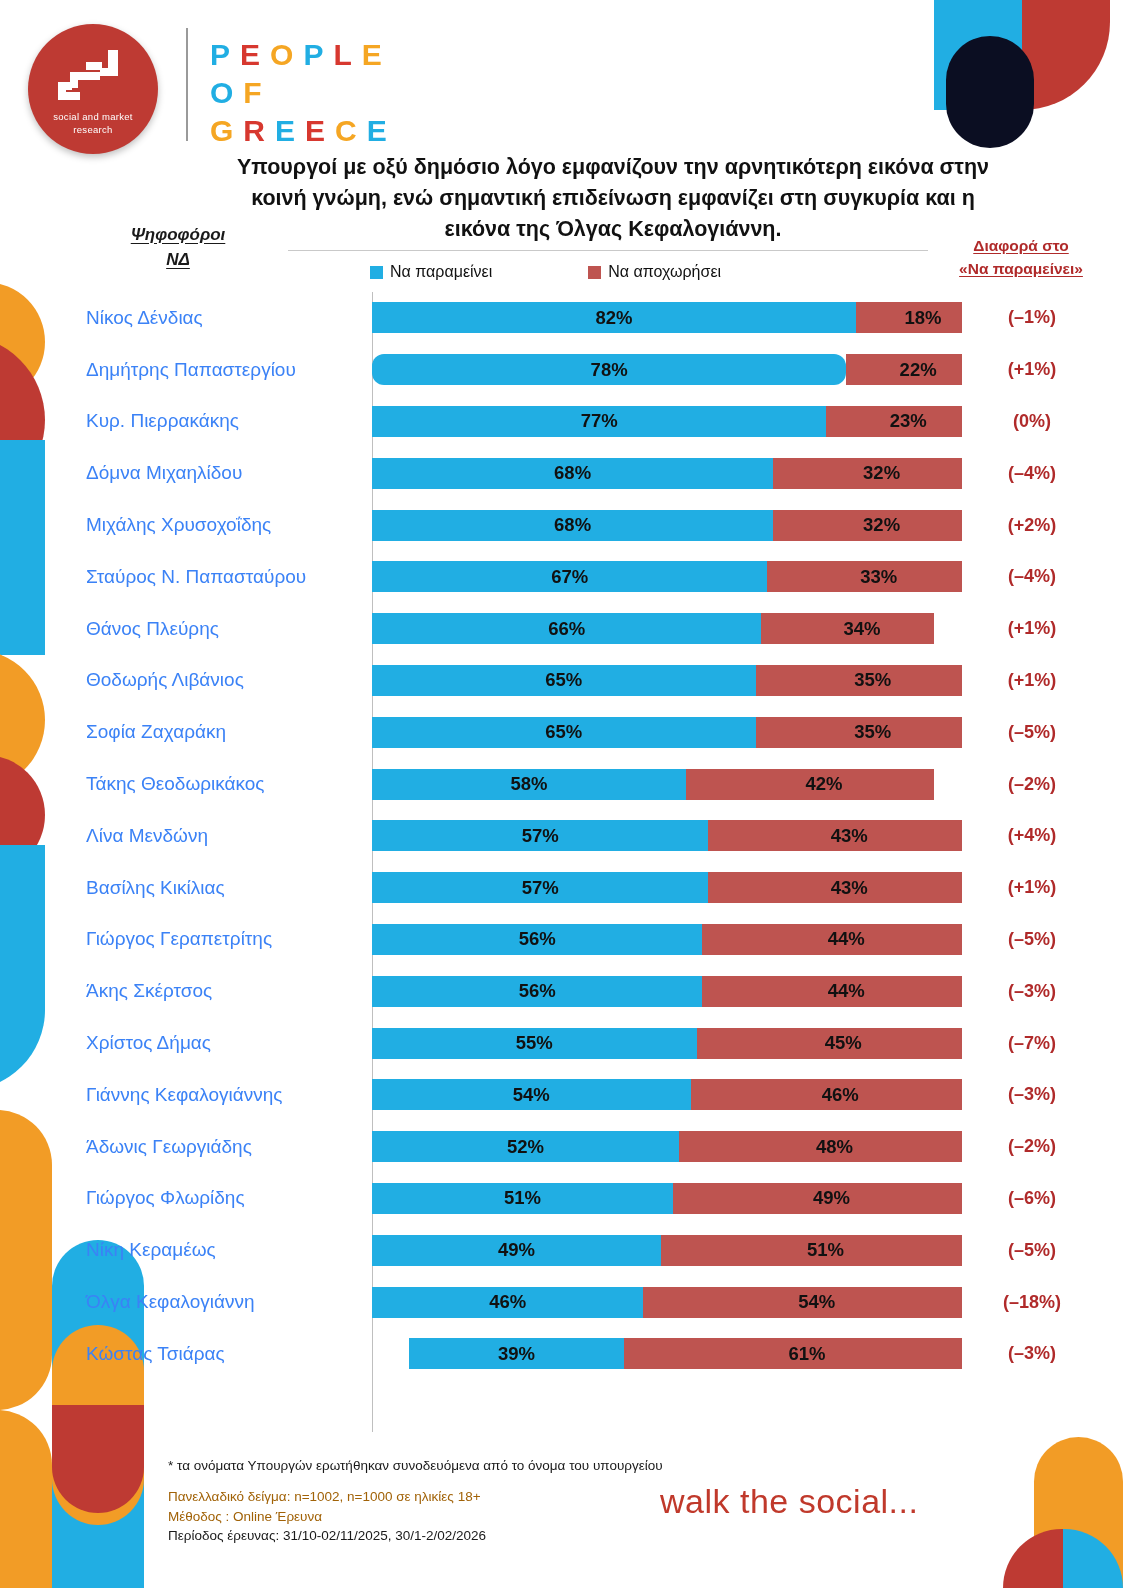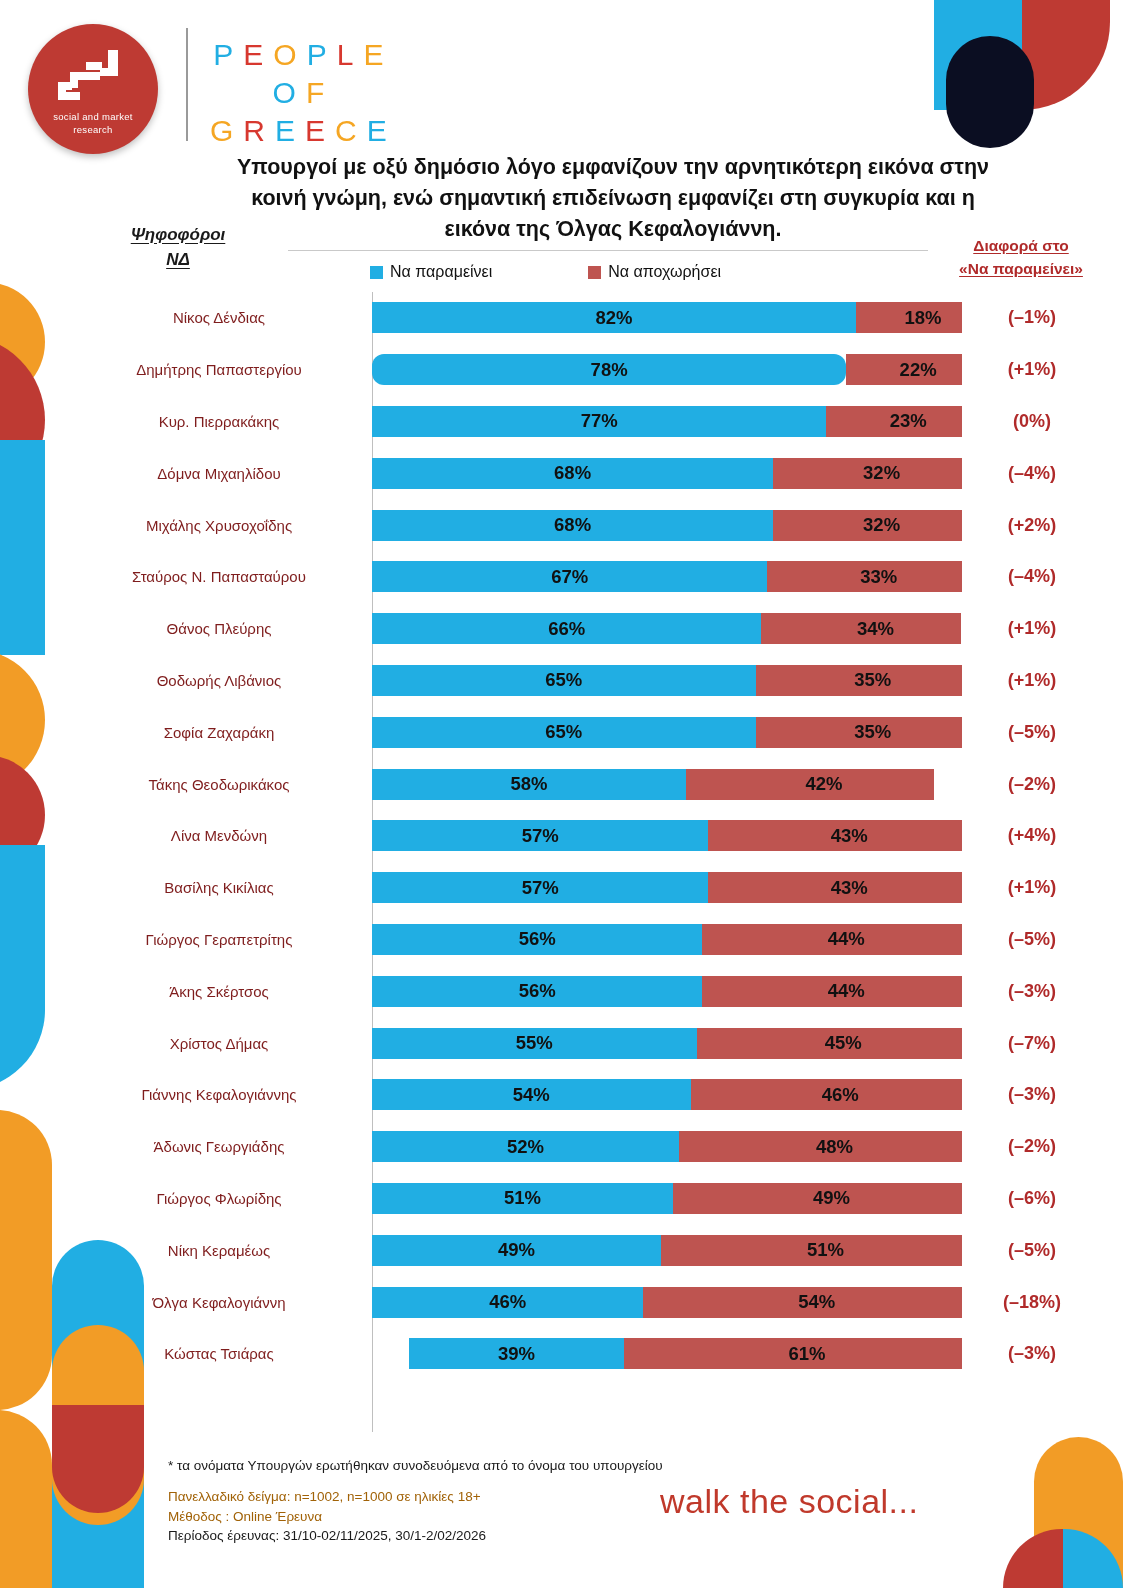--- a/index.html
+++ b/index.html
@@ -65,21 +65,21 @@
   .logo-sub {
     position: absolute; left: 0; right: 0; top: 86px;
     text-align: center; color: #fff;
     font-size: 9.5px; line-height: 13px; letter-spacing: .3px;
   }
   .logo-divider {
     position: absolute; left: 186px; top: 28px;
     width: 2px; height: 113px; background: #9a9a9a;
   }
   .pog { position: absolute; left: 210px; top: 36px; }
-  .pog-row { font-size: 30px; font-weight: normal; letter-spacing: 10px; line-height: 38px; text-align: center; }
+  .pog-row { font-size: 30px; font-weight: bold; letter-spacing: 10px; line-height: 38px; }
   .c-b { color: #21AEE3; } .c-r { color: #D7382F; } .c-o { color: #F5A623; }
 
   
   .title {
     position: absolute; left: 228px; top: 152px; width: 770px;
     text-align: center; font-size: 21.5px; line-height: 31px;
     color: #111; font-weight: 600;
   }
 
   
@@ -119,22 +119,22 @@
   }
   .axis-line {
     position: absolute; left: 286px; top: 0; width: 1px; height: 1140px;
     background: #bfbfbf;
   }
   .row {
     position: absolute; left: 0; width: 1010px; height: 51.8px;
     display: flex; align-items: center;
   }
   .name {
-    width: 280px; padding-right: 14px; text-align: center;
-    font-size: 15px; color: #7f1d1d; white-space: nowrap;
+    width: 280px; padding-right: 14px; text-align: left;
+    font-size: 19px; color: #3b82f6; white-space: nowrap;
   }
   .bars {
     position: relative; width: 590px; height: 31px; margin-left: 6px;
     display: flex;
   }
   .bar {
     height: 100%; display: flex; align-items: center; justify-content: center;
     font-size: 18.5px; font-weight: bold; color: #111;
   }
   .bar-stay { background: #21AEE3; }
@@ -280,21 +280,21 @@
         <div class="bars">
           <div class="bar bar-stay" style="width: 395.3px;">67%</div>
           <div class="bar bar-go" style="width: 194.7px;">33%</div>
         </div>
         <div class="diff">(–4%)</div>
       </div>
       <div class="row" style="top: 310.8px;">
         <div class="name">Θάνος Πλεύρης</div>
         <div class="bars">
           <div class="bar bar-stay" style="width: 389.4px;">66%</div>
-          <div class="bar bar-go" style="width: 200px;">34%</div>
+          <div class="bar bar-go" style="width: 173px;">34%</div>
         </div>
         <div class="diff">(+1%)</div>
       </div>
       <div class="row" style="top: 362.6px;">
         <div class="name">Θοδωρής Λιβάνιος</div>
         <div class="bars">
           <div class="bar bar-stay" style="width: 383.5px;">65%</div>
           <div class="bar bar-go" style="width: 206.5px;">35%</div>
         </div>
         <div class="diff">(+1%)</div>

